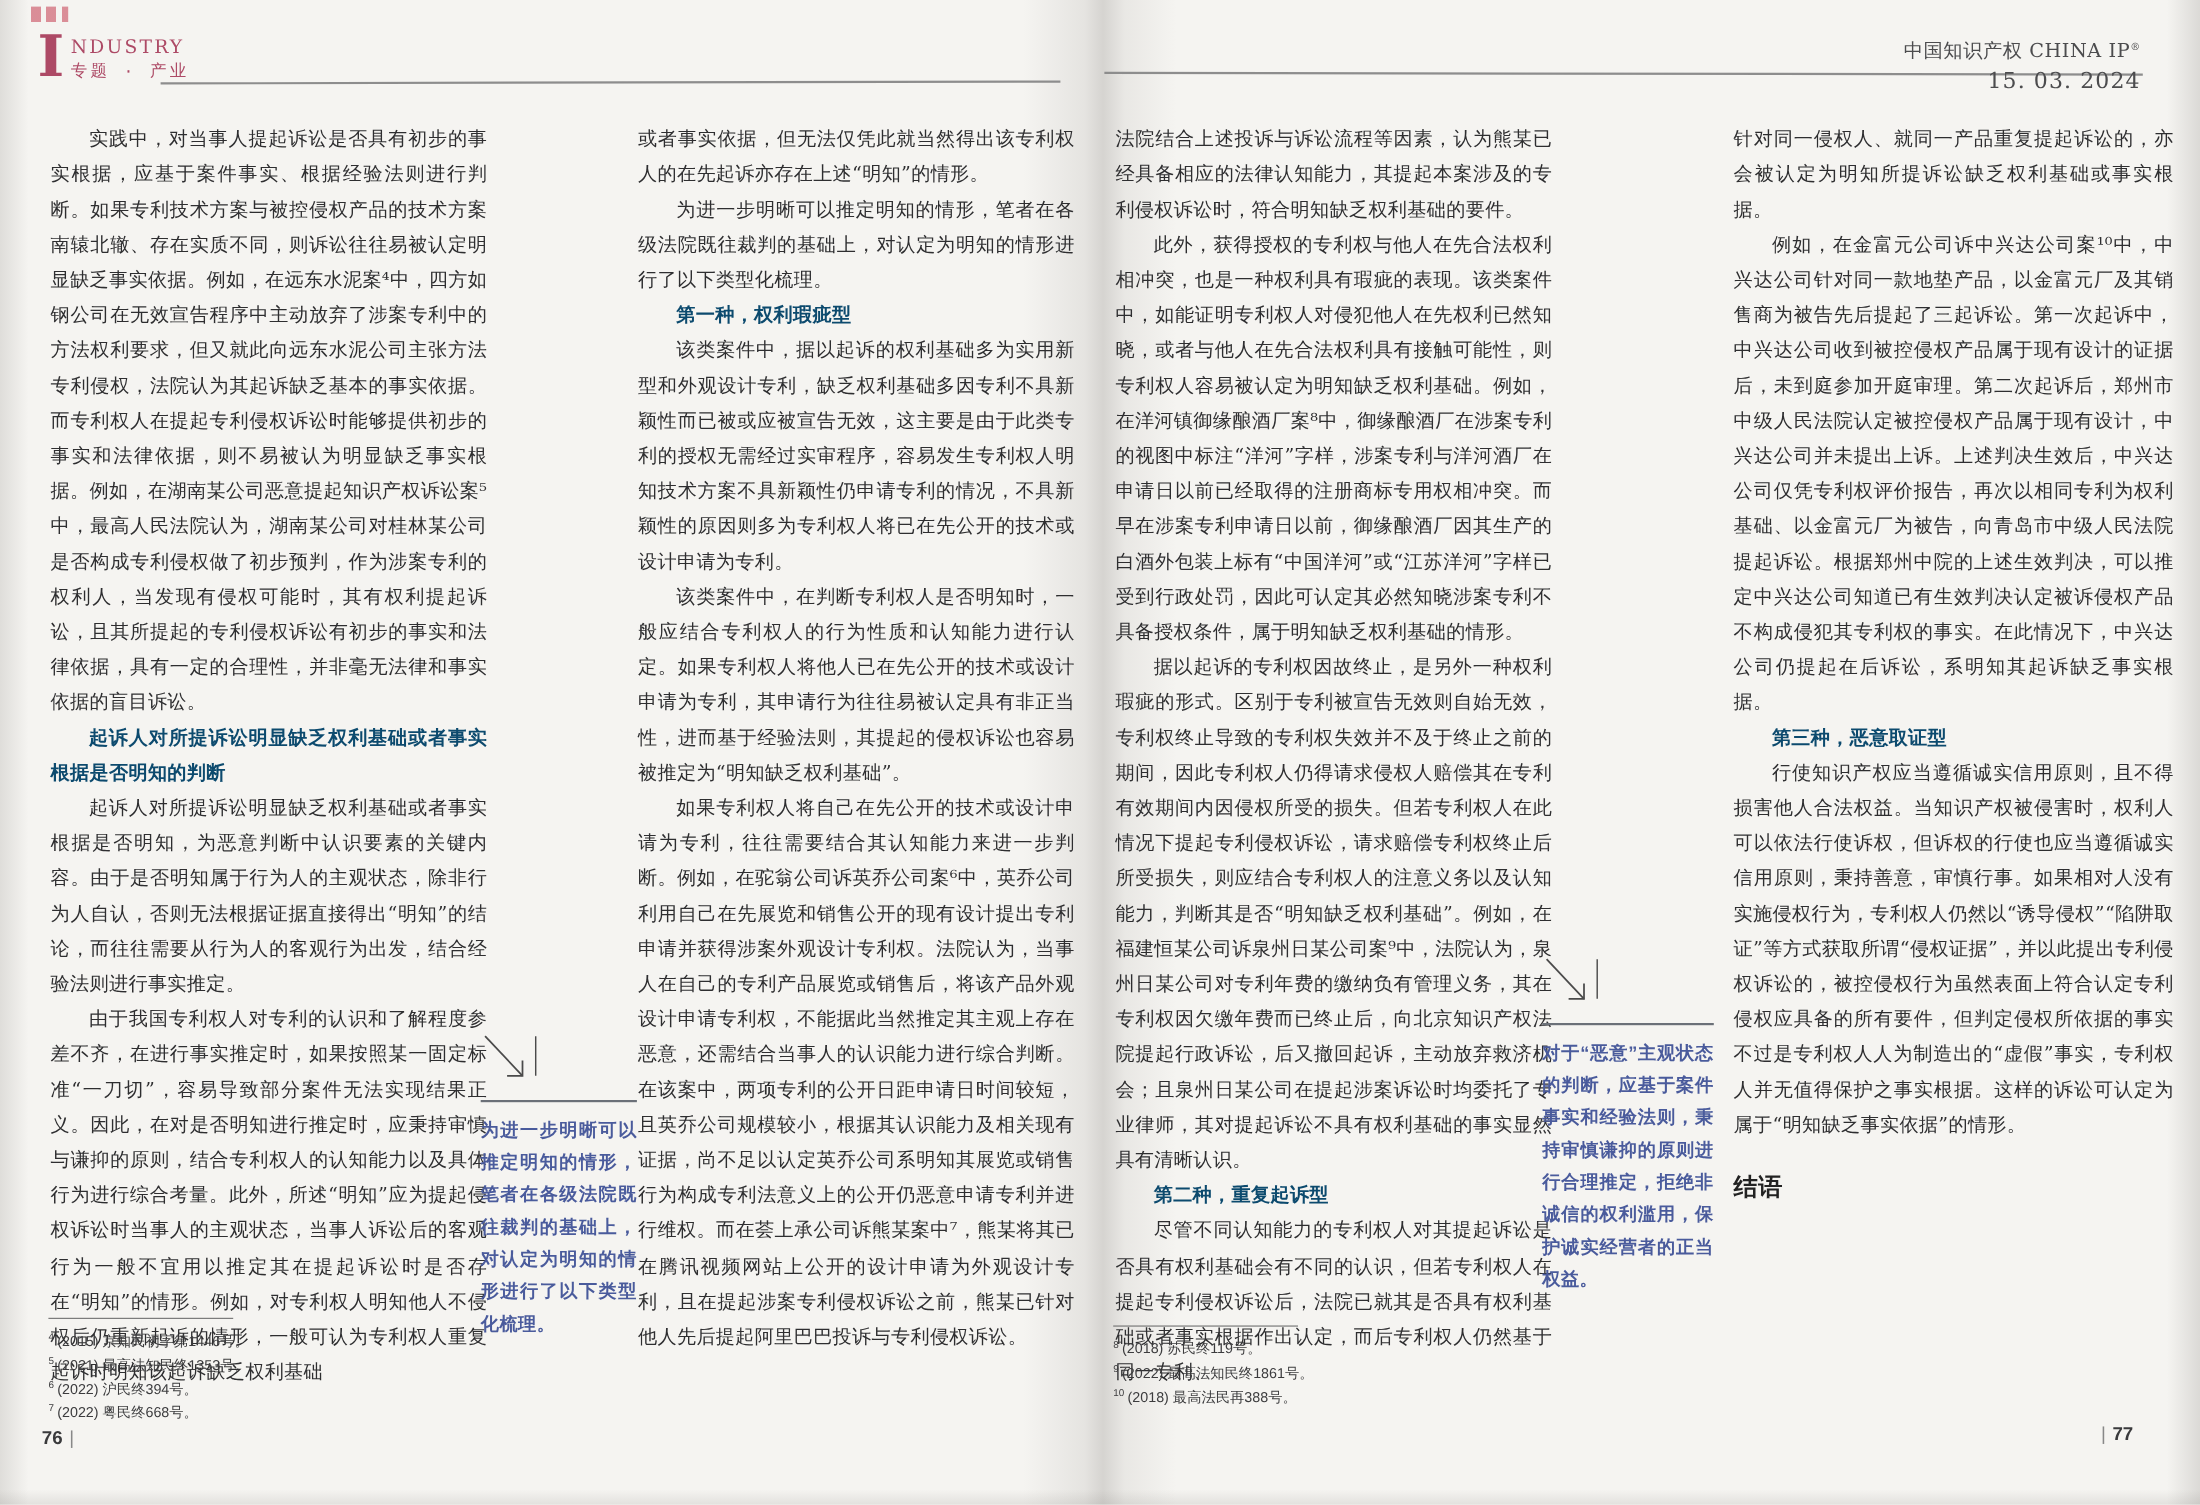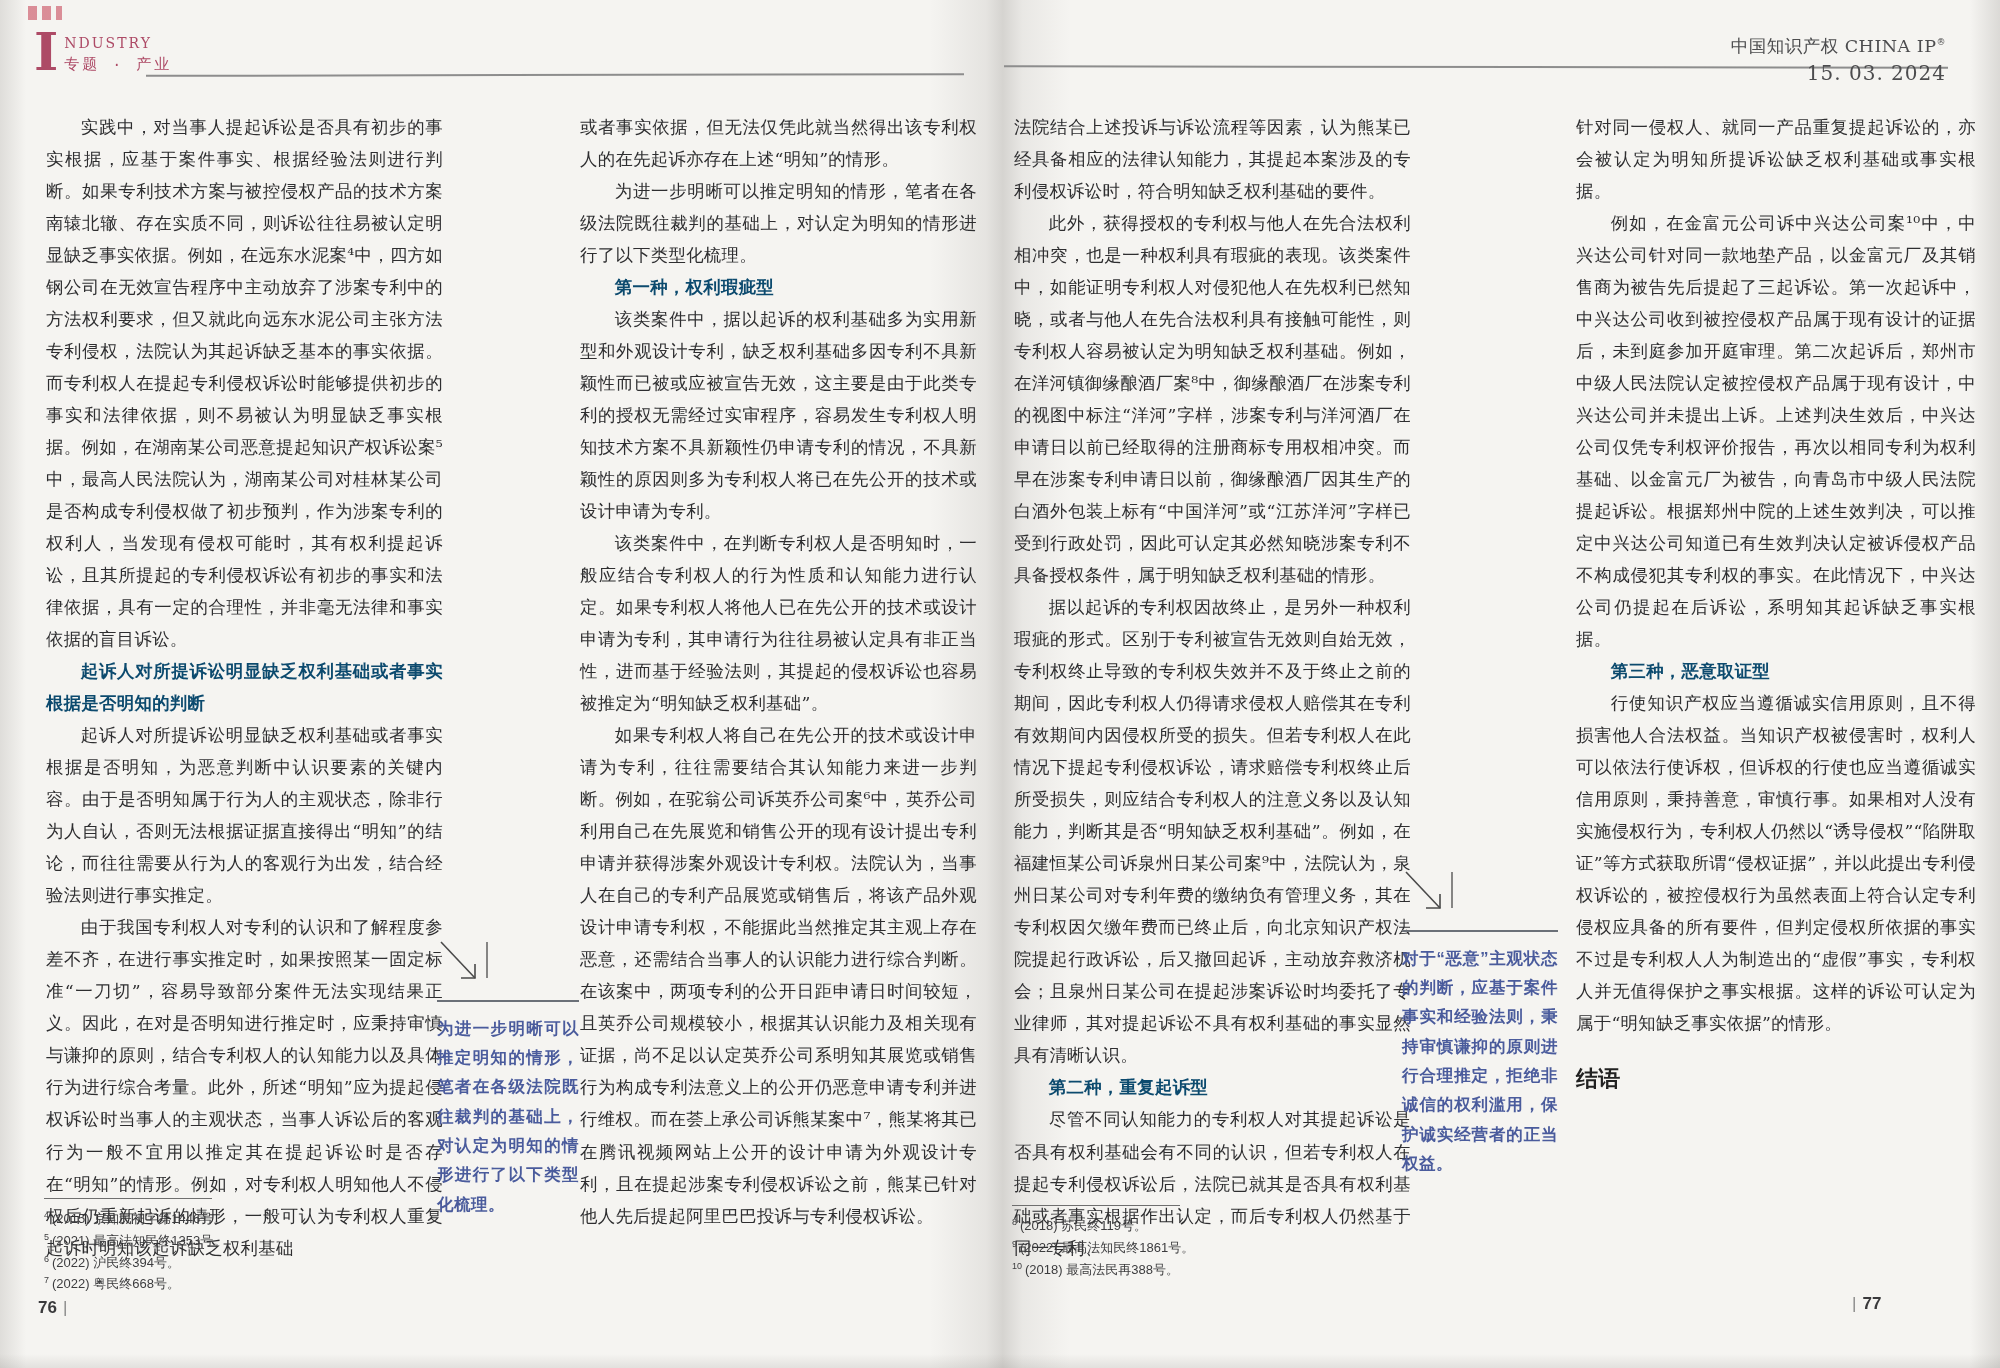--- a/index.html
+++ b/index.html
@@ -16,21 +16,21 @@
     background:linear-gradient(to right,rgba(60,55,50,0.12),rgba(0,0,0,0));}
   .edge-right{position:absolute;top:0;right:0;width:30px;height:1368px;
     background:linear-gradient(to left,rgba(60,55,50,0.14),rgba(0,0,0,0));}
   .edge-bottom{position:absolute;left:0;bottom:0;width:2000px;height:14px;
     background:linear-gradient(to top,rgba(60,55,50,0.10),rgba(0,0,0,0));}
 
   
   .header-left{position:absolute;left:34px;top:28px;display:flex;align-items:flex-start;color:#ad4a66;}
   .big-i{font-size:52px;line-height:48px;font-weight:bold;font-family:"DejaVu Serif",serif;}
   .hdr-stack{margin-left:6px;margin-top:4px;}
-  .hdr-en{font-size:14px;letter-spacing:2px;line-height:22px;}
+  .hdr-en{font-size:17px;letter-spacing:2px;line-height:22px;}
   .hdr-cn{font-size:15px;letter-spacing:3px;line-height:24px;font-family:Liberation Mono, monospace;}
   .rule{position:absolute;height:1.5px;background:#8d8d8d;}
   .rule-left{left:146px;top:74px;width:818px;transform:rotate(-0.12deg);}
   .rule-right{left:1004px;top:66px;width:944px;transform:rotate(0.1deg);}
   .header-right{position:absolute;right:54px;top:34px;text-align:right;color:#4c4c4e;}
   .brand{font-size:17.5px;letter-spacing:0.5px;text-align:right;}
   .brand sup{font-size:9px;}
   .issue-date{font-size:20px;margin-top:3px;letter-spacing:1px;}
   .bleed-mark{position:absolute;left:28px;top:6px;width:34px;height:14px;opacity:.55;
     background:repeating-linear-gradient(to right,#c43a4e 0 9px,transparent 9px 14px);}
@@ -60,21 +60,21 @@
   .footnotes{position:absolute;font-family:"Liberation Sans",sans-serif;
     font-size:13px;line-height:1.65;color:#3c3c3e;}
   .footnotes .fn-rule{width:168px;height:1.2px;background:#6f6f6f;margin-bottom:9px;}
   .footnotes sup{font-size:9px;margin-right:3px;}
   .footnotes-left{left:44px;top:1198px;}
   .footnotes-right{left:1012px;top:1205px;}
 
   
   .pageno{position:absolute;font-family:"Liberation Sans",sans-serif;font-size:17px;color:#3a3a3c;}
   .pageno-left{left:38px;top:1298px;font-weight:bold;}
-  .pageno-right{left:1846px;top:1294px;font-weight:bold;}
+  .pageno-right{left:1904px;top:1294px;font-weight:bold;}
   .pageno .bar{font-weight:normal;color:#888;padding:0 6px;}
 
   .ip-mark{display:inline-block;background:#ad4a66;color:#fff;border-radius:50%;
     width:17px;height:17px;line-height:17px;text-align:center;font-size:9px;
     font-weight:bold;font-family:"Liberation Sans",sans-serif;text-indent:0;
     vertical-align:middle;margin-left:4px;}
 </style>
 </head>
 <body>
 

